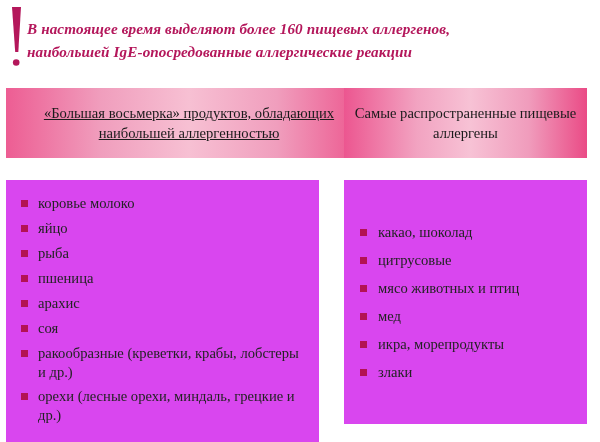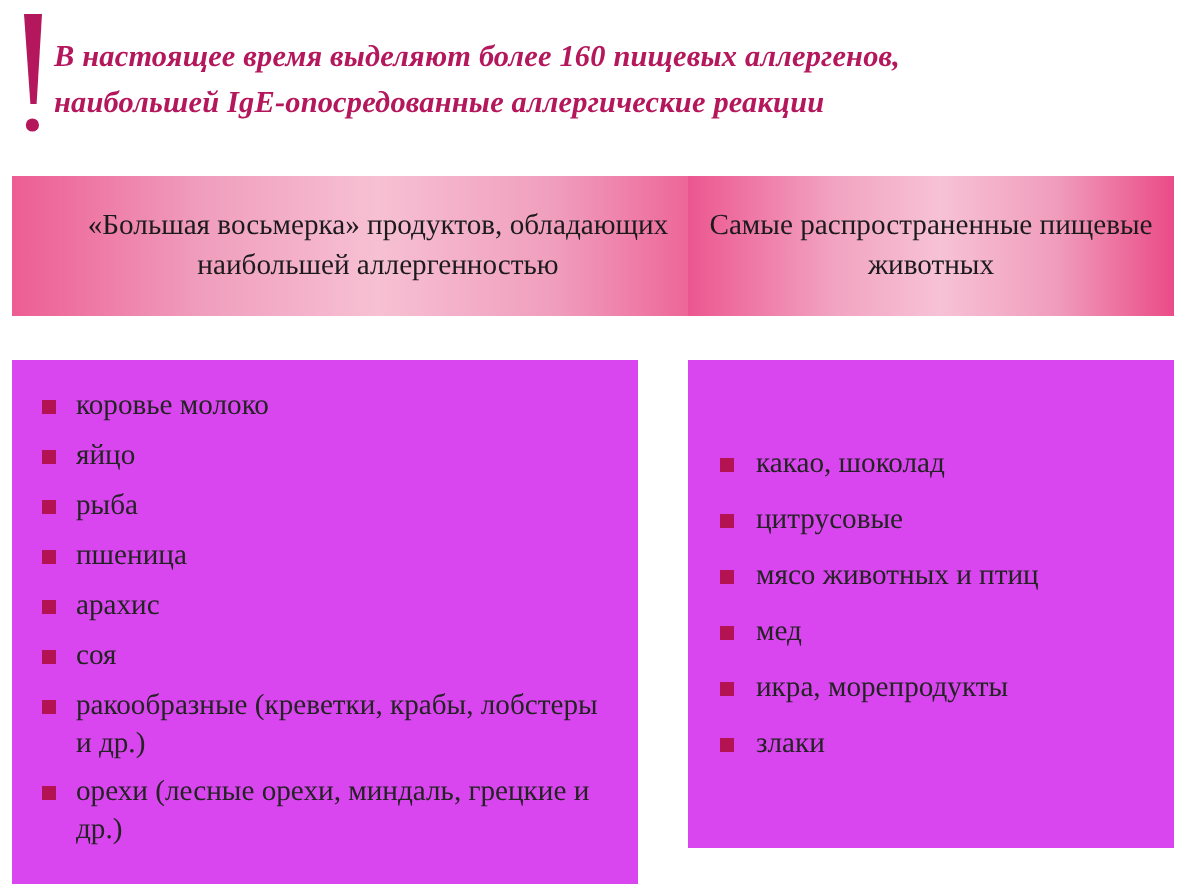--- a/index.html
+++ b/index.html
@@ -59,20 +59,21 @@
     font-size: 14.6px;
     line-height: 20px;
     padding: 0 10px;
   }
   .hdr-left {
     left: 6px;
     top: 88px;
     width: 366px;
     background: linear-gradient(to right,
         #ed5d93 0%, #f09ebd 26%, #f7c0d3 50%, #f09ebd 74%, #ec4f89 100%);
+    text-decoration: underline;
   }
   .hdr-right {
     left: 344px;
     top: 88px;
     width: 243px;
     background: linear-gradient(to right,
         #ec5690 0%, #f2a3c1 30%, #f7c2d5 52%, #f09cbc 76%, #ea4b86 100%);
   }
 
   
@@ -143,21 +144,21 @@
     <span>В настоящее время выделяют более 160 пищевых аллергенов,</span>
     <span class="line2">наибольшей IgE-опосредованные аллергические реакции</span>
   </div>
 </div>
 
 <div class="hdr hdr-left">
   <span>«Большая восьмерка» продуктов, обладающих наибольшей аллергенностью</span>
 </div>
 
 <div class="hdr hdr-right">
-  <span>Самые распространенные пищевые животных</span>
+  <span>Самые распространенные пищевые аллергены</span>
 </div>
 
 <div class="panel panel-left">
   <ul class="items">
     <li>
       <span class="bullet"></span>
       <span>коровье молоко</span>
     </li>
     <li>
       <span class="bullet"></span>

